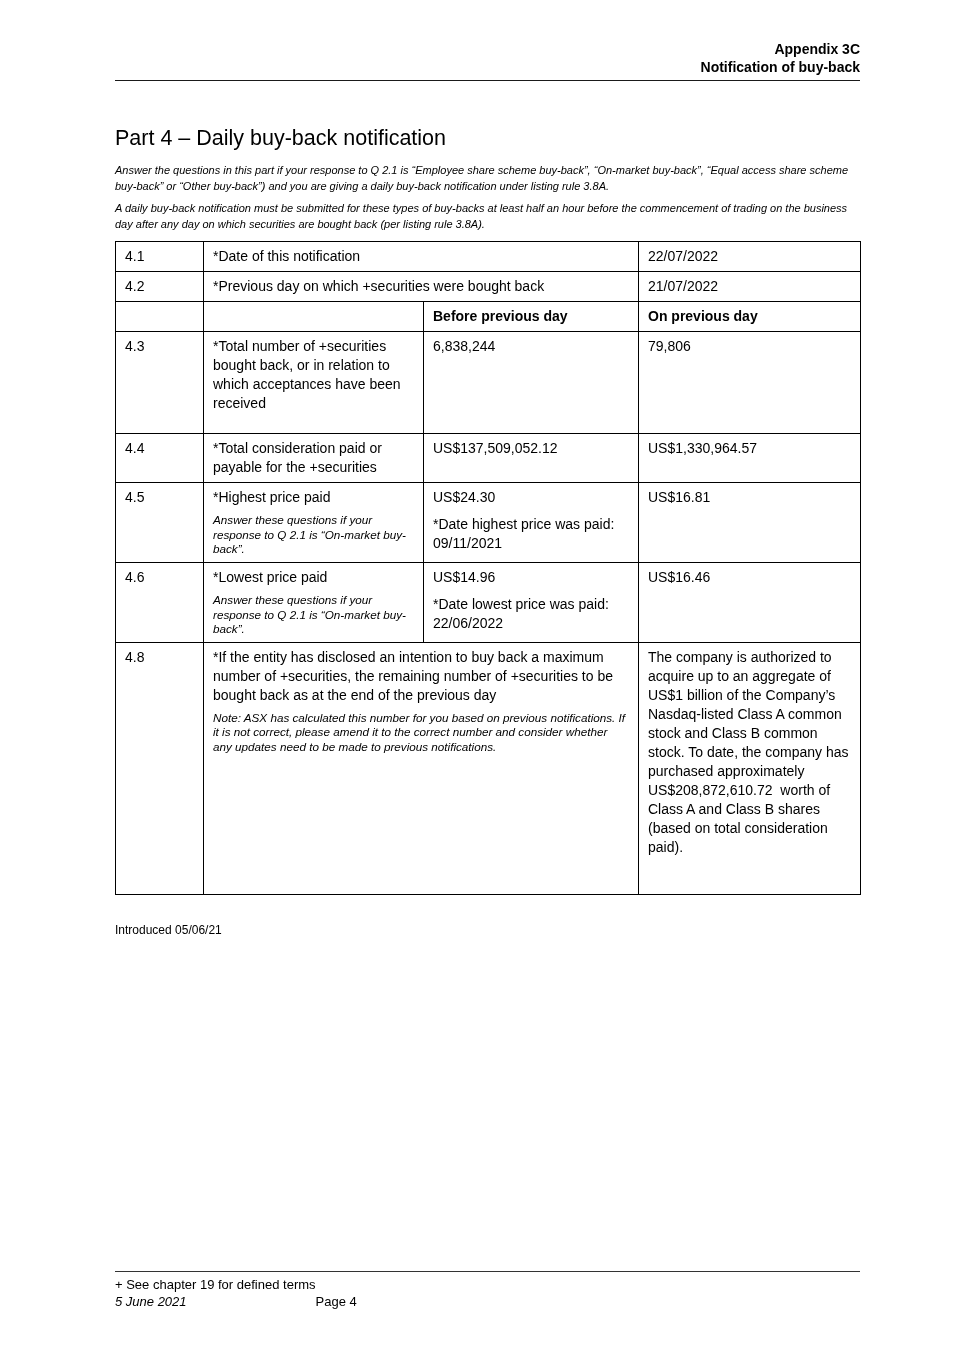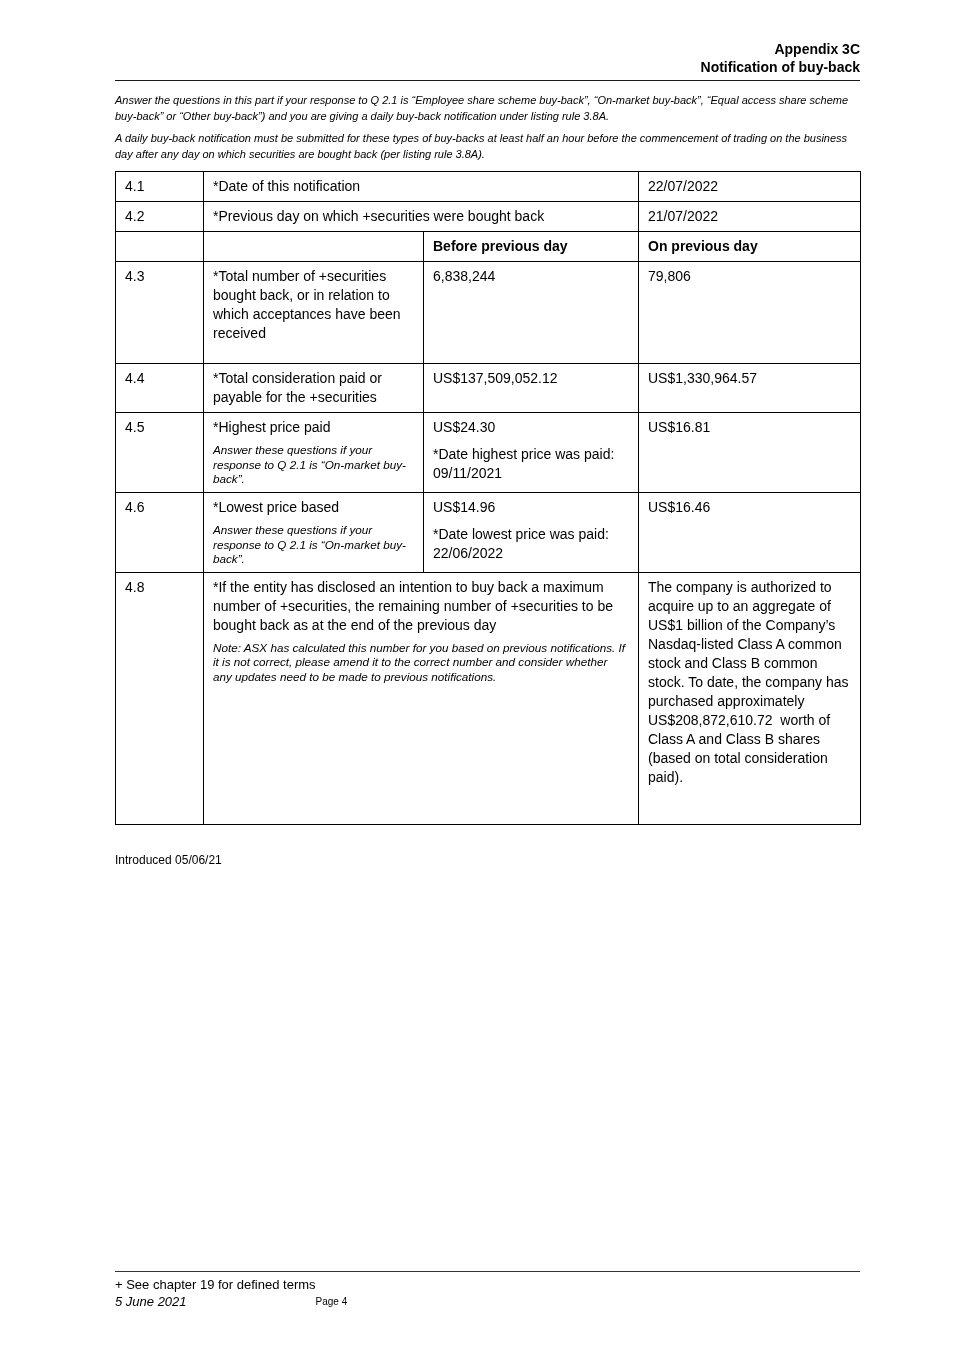--- a/index.html
+++ b/index.html
@@ -73,33 +73,34 @@
     position: absolute;
     left: 115px; top: 1271px; width: 745px;
     border-top: 1px solid #333;
     padding-top: 4px;
     font-size: 13px;
     line-height: 17px;
     display: flex;
     align-items: flex-end;
   }
   .footer .date { font-style: italic; }
-  .footer .pagenum { font-size: 10px; }
+  .footer .pagenum { font-size: 13px; }
 </style>
 </head>
 <body>
 
 <div class="content">
 
   <div class="doc-header">
     <div>Appendix 3C</div>
     <div>Notification of buy-back</div>
   </div>
   <div class="header-rule"></div>
 
+  <h1 class="part-title">Part 4 – Daily buy-back notification</h1>
 
   <p class="intro">Answer the questions in this part if your response to Q 2.1 is “Employee share scheme buy-back”, “On-market buy-back”, “Equal access share scheme buy-back” or “Other buy-back”) and you are giving a daily buy-back notification under listing rule 3.8A.</p>
   <p class="intro">A daily buy-back notification must be submitted for these types of buy-backs at least half an hour before the commencement of trading on the business day after any day on which securities are bought back (per listing rule 3.8A).</p>
 
   <table class="buyback-table">
     <colgroup>
       <col style="width:88px">
       <col style="width:220px">
       <col style="width:215px">
       <col style="width:222px">
@@ -148,21 +149,21 @@
       <td>
         <div>US$24.30</div>
         <div class="val-extra">*Date highest price was paid: 09/11/2021</div>
       </td>
       <td>US$16.81</td>
     </tr>
 
     <tr class="h-46">
       <td class="num">4.6</td>
       <td>
-        <div>*Lowest price based</div>
+        <div>*Lowest price paid</div>
         <div class="cell-note">Answer these questions if your response to Q 2.1 is “On-market buy-back”.</div>
       </td>
       <td>
         <div>US$14.96</div>
         <div class="val-extra">*Date lowest price was paid: 22/06/2022</div>
       </td>
       <td>US$16.46</td>
     </tr>
 
     <tr class="h-48">

